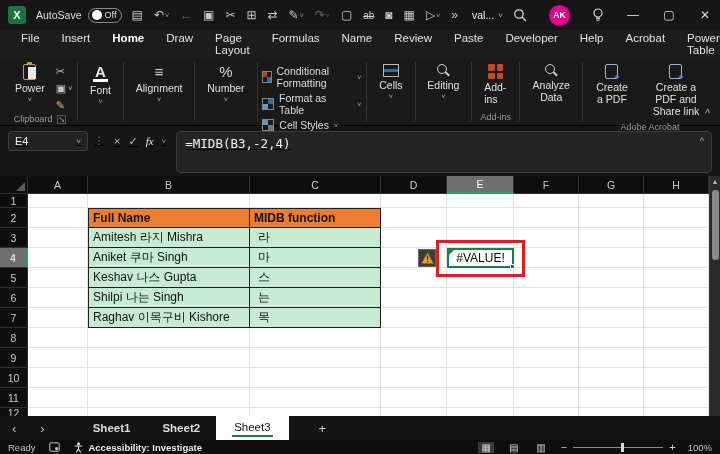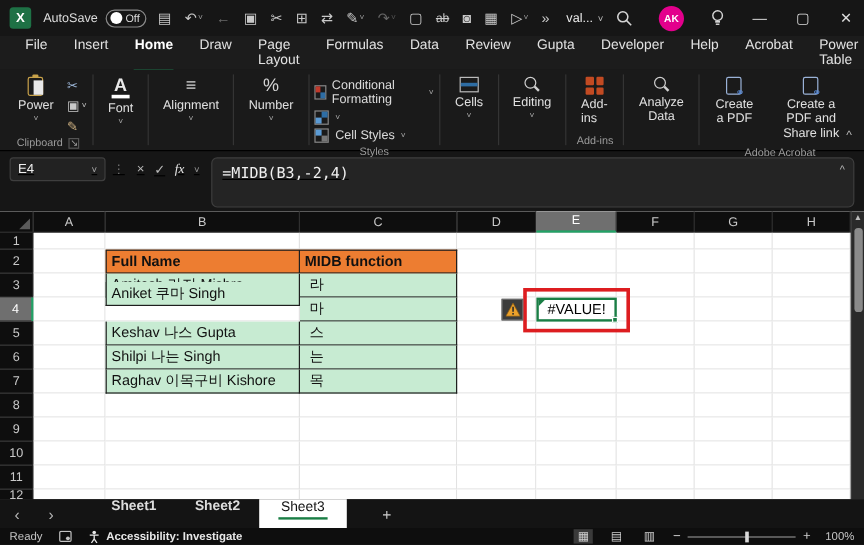--- a/index.html
+++ b/index.html
@@ -104,21 +104,21 @@
   .errcell .handle { position:absolute; right:-3px; bottom:-3px; width:5px; height:5px; background:#1a7e45; border:1px solid #fff; }
   .redbox { position:absolute; border:3px solid #DD1D20; background:transparent; }
   .warnbtn { position:absolute; width:18px; height:18px; background:#3c3c3c; border:1px solid #666; display:flex; align-items:center; justify-content:center; }
   .vscroll { position:absolute; right:0; top:0; width:11px; height:240px; background:#2a2a2a; border-left:1px solid #3a3a3a; }
   .vscroll .up { color:#bdbdbd; font-size:7px; text-align:center; line-height:12px; display:block; }
   .vscroll .thumb { position:absolute; left:2px; top:14px; width:7px; height:70px; background:#8a8a8a; border-radius:3px; }
 
   
   .sheetbar { position:absolute; top:416px; left:0; width:720px; height:24px; background:#141414; display:flex; align-items:stretch; }
   .snav { color:#b5b5b5; font-size:13px; display:flex; align-items:center; padding:0 12px; }
-  .stab { font-size:11.5px; color:#ddd; display:flex; align-items:flex-start; padding:0 16px; }
+  .stab { font-size:11.5px; color:#ddd; display:flex; align-items:center; padding:0 16px; }
   .stab.active { background:#fff; color:#111; }
   .stab.active b { font-weight:normal; border-bottom:2px solid #1a7e45; padding:1px 2px 2px; }
   .saddwrap { display:flex; align-items:center; padding:0 30px; color:#ccc; font-size:13px; }
 
   
   .statusbar { position:absolute; top:440px; left:0; width:720px; height:14px; background:#0e0e0e; color:#c3c3c3;
     font-size:9.5px; display:flex; align-items:center; padding:0 8px; gap:14px; }
   .sb-acc { font-weight:bold; color:#e8e8e8; display:flex; align-items:center; gap:5px; }
   .sb-right { margin-left:auto; display:flex; align-items:center; gap:12px; }
   .viewico { font-size:10px; color:#cfcfcf; padding:0 3px; }
@@ -220,23 +220,23 @@
   </div>
 
   <div class="tabrow">
     <div id="ribbon-tabs" style="display:flex;">
         <div class="rtab">File</div>
         <div class="rtab">Insert</div>
         <div class="rtab active">Home</div>
         <div class="rtab">Draw</div>
         <div class="rtab">Page Layout</div>
         <div class="rtab">Formulas</div>
-        <div class="rtab">Data</div>
+        <div class="rtab">Name</div>
         <div class="rtab">Review</div>
-        <div class="rtab">Gupta</div>
+        <div class="rtab">Paste</div>
         <div class="rtab">Developer</div>
         <div class="rtab">Help</div>
         <div class="rtab">Acrobat</div>
         <div class="rtab">Power Table</div>
       </div>
     <div class="tabrow-right">
       <span class="comments-btn">
         
         
       </span>
@@ -321,20 +321,21 @@
             <span>Conditional Formatting</span>
             <span class="chv">˅</span>
           </div>
           <div class="styles-item">
             <span class="sicon ft">
                 <i></i>
                 <i></i>
                 <i></i>
                 <i></i>
               </span>
+            <span>Format as Table</span>
             <span class="chv">˅</span>
           </div>
           <div class="styles-item">
             <span class="sicon cs">
                 <i></i>
                 <i></i>
                 <i></i>
                 <i></i>
               </span>
             <span>Cell Styles</span>
@@ -559,21 +560,21 @@
       <div class="cell" style="left: 250px; top: 232px; width: 131px; height: 10px;"></div>
       <div class="cell" style="left: 381px; top: 232px; width: 66px; height: 10px;"></div>
       <div class="cell" style="left: 447px; top: 232px; width: 67px; height: 10px;"></div>
       <div class="cell" style="left: 514px; top: 232px; width: 65px; height: 10px;"></div>
       <div class="cell" style="left: 579px; top: 232px; width: 65px; height: 10px;"></div>
       <div class="cell" style="left: 644px; top: 232px; width: 65px; height: 10px;"></div>
       <div class="tcell hdr first" style="left: 88px; top: 32px; width: 162px; height: 20px;">Full Name</div>
       <div class="tcell hdr" style="left: 250px; top: 32px; width: 131px; height: 20px;">MIDB function</div>
       <div class="tcell data first" style="left: 88px; top: 52px; width: 162px; height: 20px;">Amitesh 라지 Mishra</div>
       <div class="tcell data" style="left: 250px; top: 52px; width: 131px; height: 20px; padding-left: 8px;">라</div>
-      <div class="tcell data first" style="left: 88px; top: 59px; width: 162px; height: 20px;">Aniket 쿠마  Singh</div>
+      <div class="tcell data first" style="left: 88px; top: 72px; width: 162px; height: 20px;">Aniket 쿠마  Singh</div>
       <div class="tcell data" style="left: 250px; top: 72px; width: 131px; height: 20px; padding-left: 8px;">마</div>
       <div class="tcell data first" style="left: 88px; top: 92px; width: 162px; height: 20px;">Keshav 나스 Gupta</div>
       <div class="tcell data" style="left: 250px; top: 92px; width: 131px; height: 20px; padding-left: 8px;">스</div>
       <div class="tcell data first" style="left: 88px; top: 112px; width: 162px; height: 20px;">Shilpi 나는  Singh</div>
       <div class="tcell data" style="left: 250px; top: 112px; width: 131px; height: 20px; padding-left: 8px;">는</div>
       <div class="tcell data first" style="left: 88px; top: 132px; width: 162px; height: 20px;">Raghav 이목구비 Kishore</div>
       <div class="tcell data" style="left: 250px; top: 132px; width: 131px; height: 20px; padding-left: 8px;">목</div>
       <div class="errcell" style="left: 447px; top: 72px; width: 67px; height: 20px;">
         <span>#VALUE!</span>
         <span class="tri"></span>

